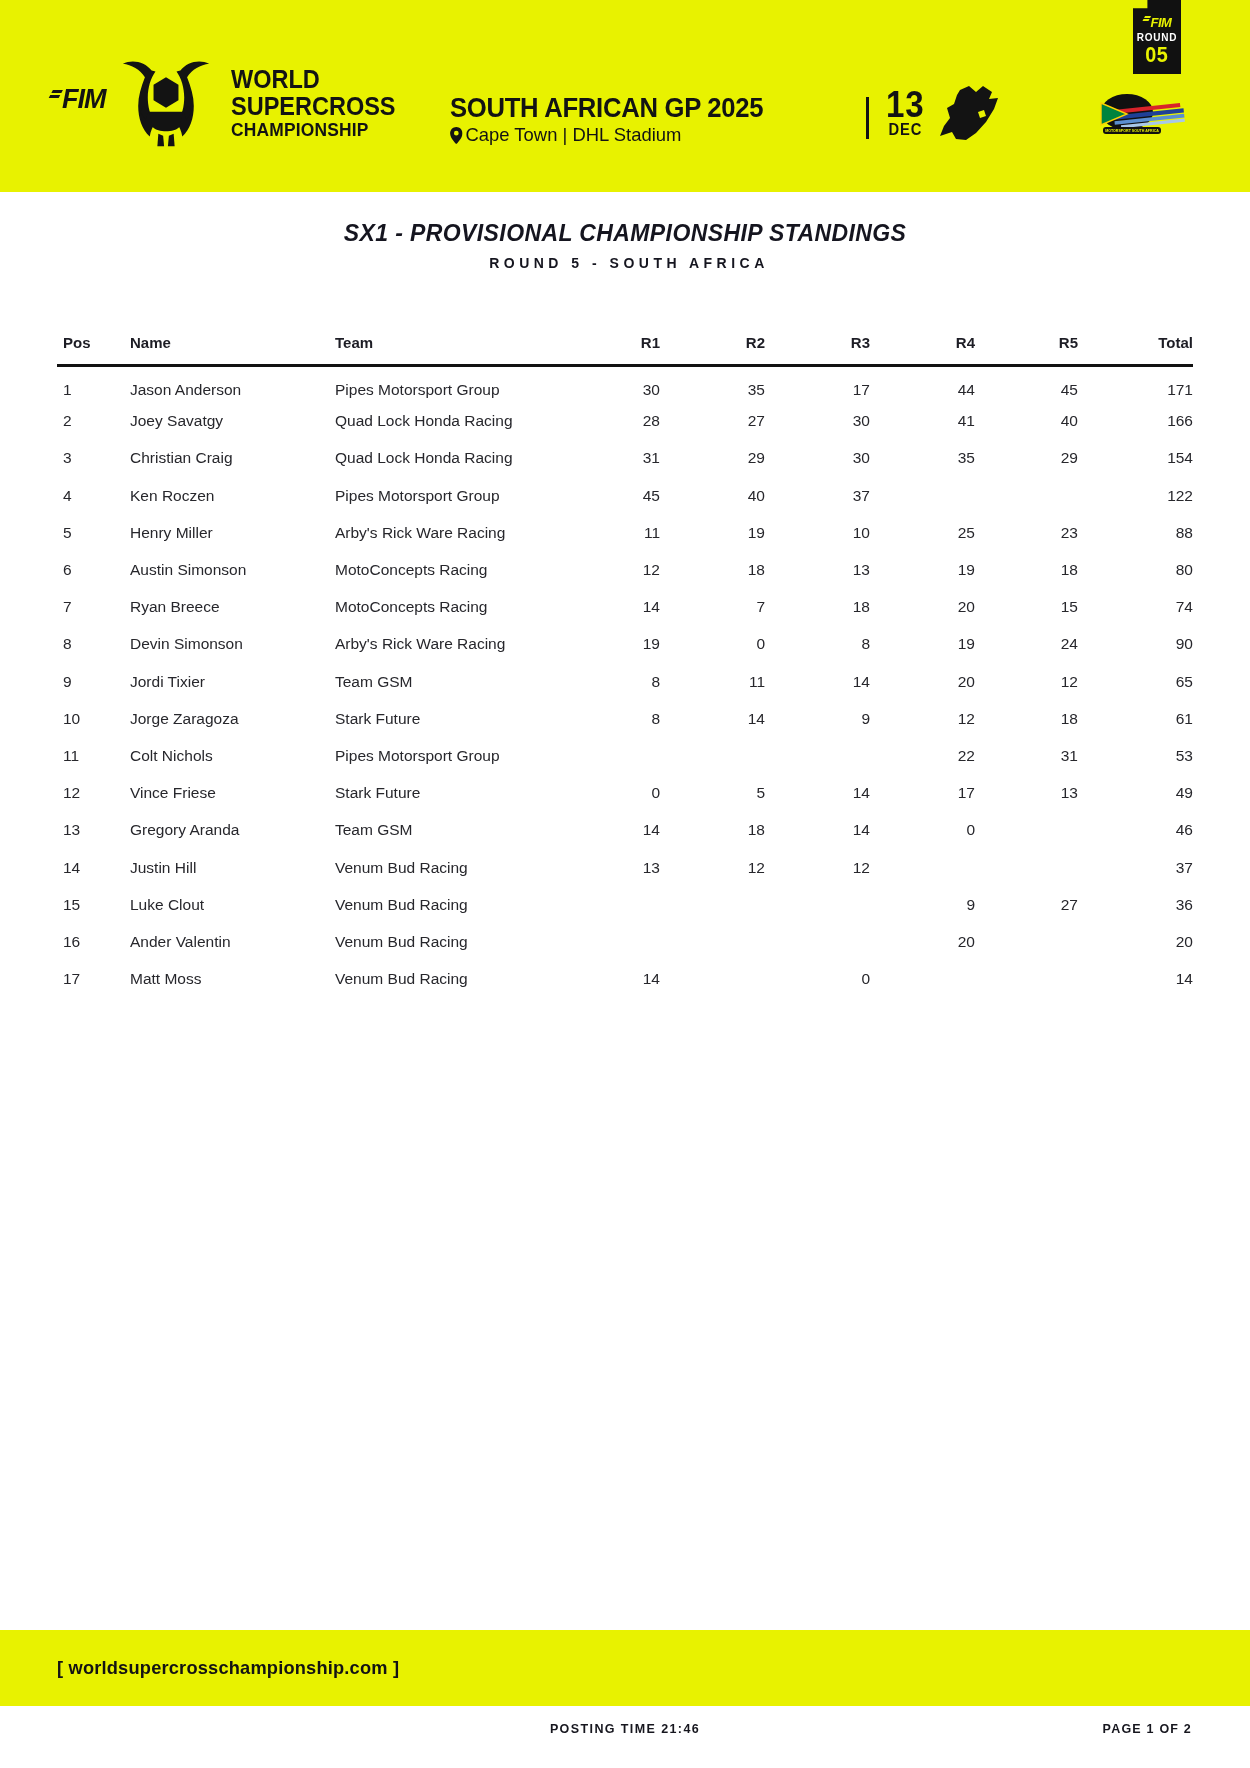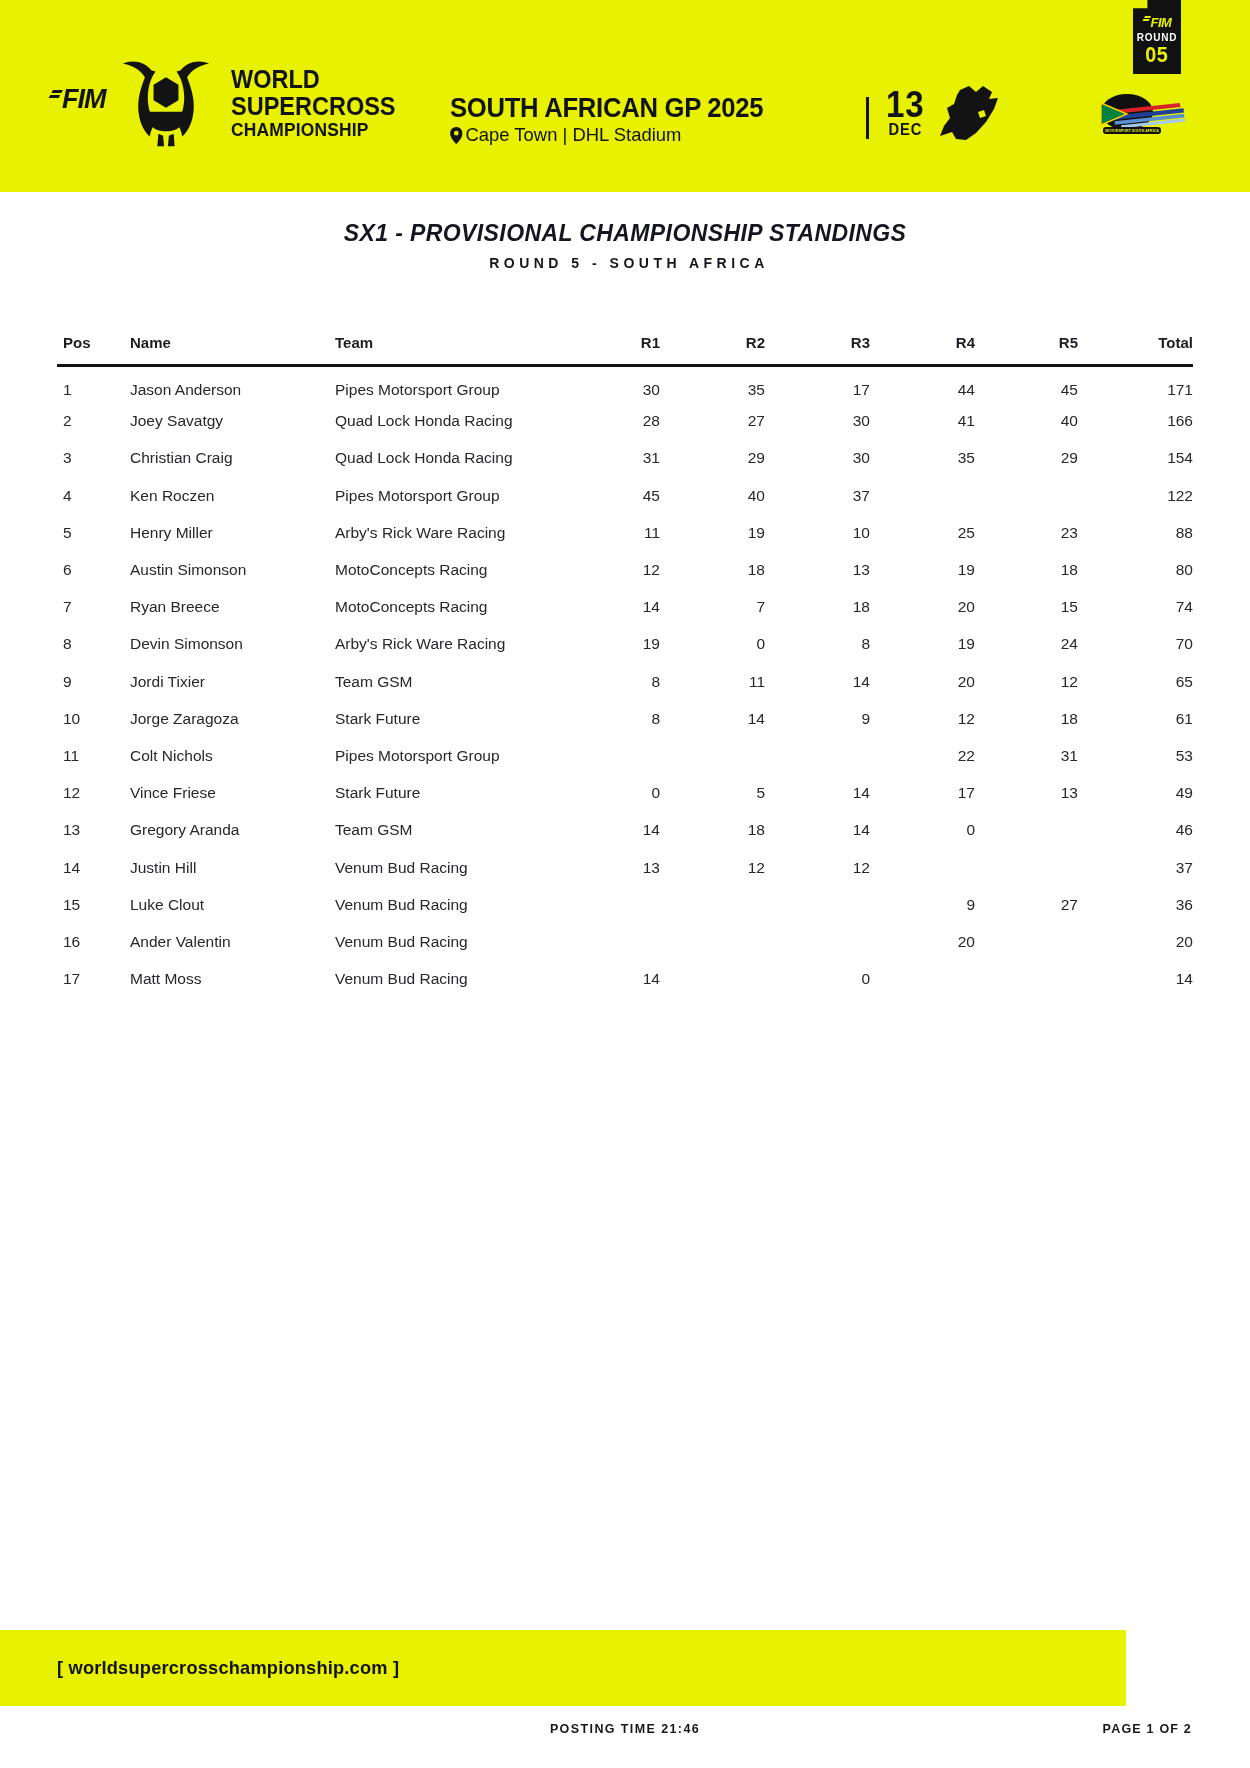--- a/index.html
+++ b/index.html
@@ -62,21 +62,21 @@
   
   table.standings { border-collapse:collapse; table-layout:fixed; width:1136px; margin:63px 0 0 57px; }
   .standings th { font-size:15px; font-weight:800; color:#1d1d25; padding:0 0 13px 0;
                   border-bottom:3px solid #111111; }
   .standings td { height:37.2px; font-size:15.5px; color:#27272c; }
   .standings tbody tr:first-child td { padding-top:10px; }
   .al { text-align:left; } .ar { text-align:right; }
   .standings th:first-child, .standings td:first-child { padding-left:6px;margin-left:46px; }
 
   
-  .footer-bar { position:absolute; left:0; top:1630px; width:1126px; height:76px; background:#e8f200;
+  .footer-bar { position:absolute; left:0; top:1630px; width:1250px; height:76px; background:#e8f200;
                 display:flex; align-items:center; }
   .footer-url { font-size:19px; font-weight:800; color:#131313; margin-left:57px; letter-spacing:0.2px;
                 transform:scaleX(0.96); transform-origin:left center; }
   .posting-time { position:absolute; left:0; top:1722px; width:1250px; text-align:center;
                   font-size:12.5px; font-weight:800; letter-spacing:1.4px; color:#16161e; }
   .page-num { position:absolute; right:58px; top:1722px; font-size:12.5px; font-weight:800;
               letter-spacing:1.2px; color:#16161e; }
 </style>
 </head>
 <body>
@@ -261,21 +261,21 @@
       </tr>
       <tr>
         <td class="al">8</td>
         <td class="al">Devin Simonson</td>
         <td class="al">Arby's Rick Ware Racing</td>
         <td class="ar">19</td>
         <td class="ar">0</td>
         <td class="ar">8</td>
         <td class="ar">19</td>
         <td class="ar">24</td>
-        <td class="ar">70</td>
+        <td class="ar">90</td>
       </tr>
       <tr>
         <td class="al">9</td>
         <td class="al">Jordi Tixier</td>
         <td class="al">Team GSM</td>
         <td class="ar">8</td>
         <td class="ar">11</td>
         <td class="ar">14</td>
         <td class="ar">20</td>
         <td class="ar">12</td>

